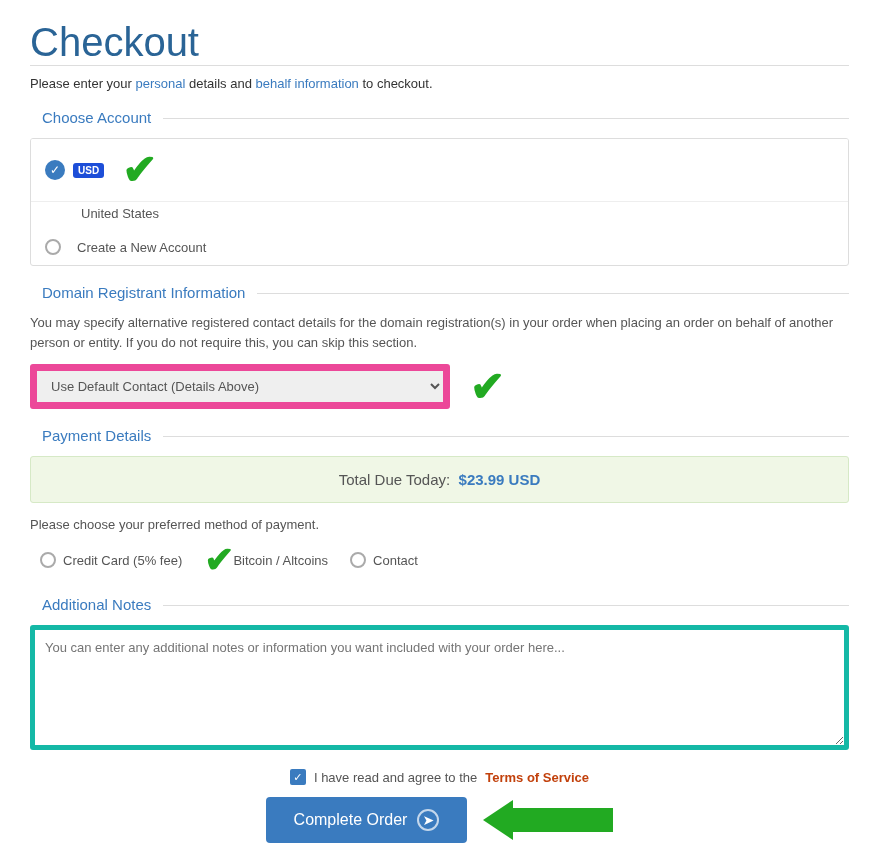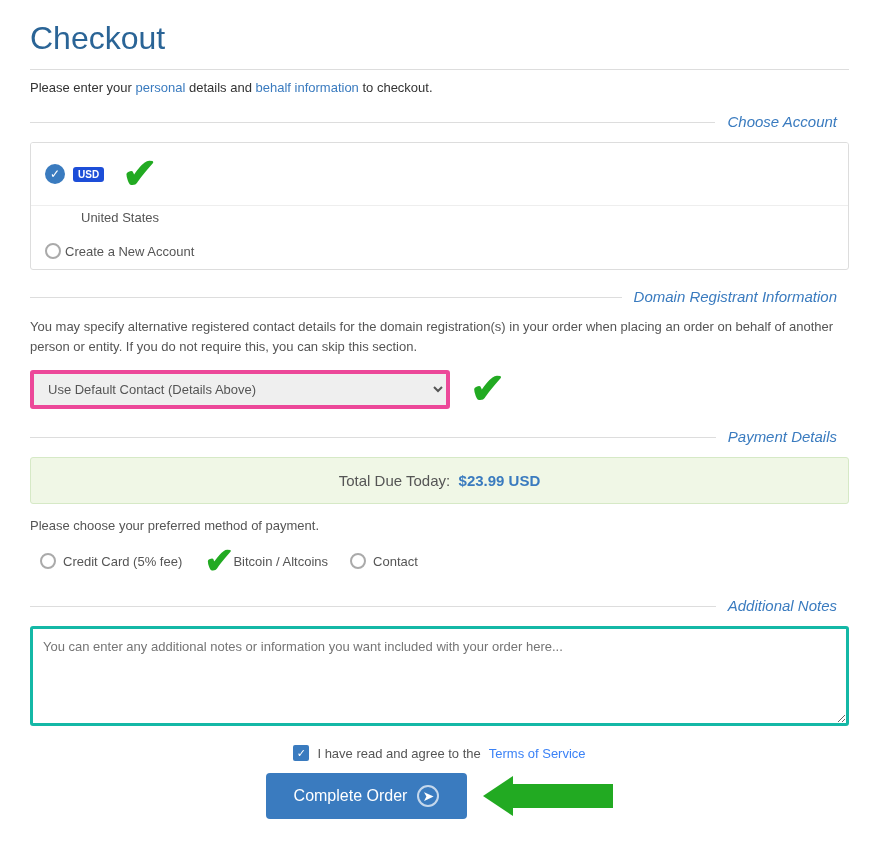--- a/index.html
+++ b/index.html
@@ -6,43 +6,42 @@
     body {
       font-family: 'Segoe UI', Arial, sans-serif;
       font-size: 14px;
       color: #333;
       background: #fff;
       padding: 20px 30px;
       max-width: 879px;
     }
     h1 {
       color: #2a6496;
-      font-size: 32px;
+      font-size: 40px;
       font-weight: 300;
-      margin-bottom: 12px;
+      margin-bottom: 0;
     }
     .top-divider {
       border: none;
       border-top: 1px solid #ddd;
       margin-bottom: 10px;
     }
     .intro-text {
       font-size: 13px;
       color: #333;
       margin-bottom: 16px;
     }
     .intro-text a, .intro-text span.link {
       color: #3a7bbf;
       text-decoration: none;
     }
     .section-header {
-      text-align: right;
+      text-align: left;
       position: relative;
       margin: 18px 0 12px;
-      font-style: italic;
     }
     .section-header::before {
       content: '';
       position: absolute;
       top: 50%;
       left: 0;
       right: 0;
       border-top: 1px solid #ddd;
     }
     .section-header span {
@@ -107,21 +106,21 @@
     .account-label {
       font-size: 13px;
       color: #555;
       display: block;
       margin-top: 2px;
       padding-left: 36px;
     }
     .radio-option {
       display: flex;
       align-items: center;
-      gap: 4px;
+      gap: 16px;
       padding: 10px 14px;
       font-size: 13px;
       color: #555;
       cursor: pointer;
     }
     .radio-circle {
       width: 16px;
       height: 16px;
       border-radius: 50%;
       border: 2px solid #aaa;
@@ -138,21 +137,21 @@
     .select-row {
       display: flex;
       align-items: center;
       gap: 10px;
       margin-bottom: 6px;
     }
     select {
       flex: 1;
       max-width: 420px;
       padding: 7px 10px;
-      border: 4px solid #ec4899;
+      border: 7px solid #ec4899;
       border-radius: 3px;
       font-size: 13px;
       color: #555;
       appearance: auto;
     }
     
     .total-due-bar {
       background: #f0f7e6;
       border: 1px solid #d6e9c6;
       border-radius: 3px;
@@ -189,42 +188,43 @@
     .big-checkmark-inline {
       color: #22aa22;
       font-size: 36px;
       font-weight: bold;
       line-height: 1;
       margin-right: -8px;
     }
     
     .notes-textarea {
       width: 100%;
-      height: 100px;
-      border: 3px solid #14b8a6;
+      height: 125px;
+      border: 5px solid #14b8a6;
       border-radius: 3px;
       padding: 10px;
       font-size: 13px;
       color: #999;
       resize: vertical;
       font-family: inherit;
     }
     
     .terms-row {
       display: flex;
       align-items: center;
       justify-content: center;
       gap: 8px;
       margin: 16px 0 12px;
       font-size: 13px;
       color: #555;
     }
     .terms-row a {
-      color: #3b82f6;
+      color: #c2410c;
       text-decoration: none;
+      font-weight: bold;
     }
     .checkbox-blue {
       width: 16px;
       height: 16px;
       background: #3a7bbf;
       border-radius: 2px;
       display: flex;
       align-items: center;
       justify-content: center;
       flex-shrink: 0;

